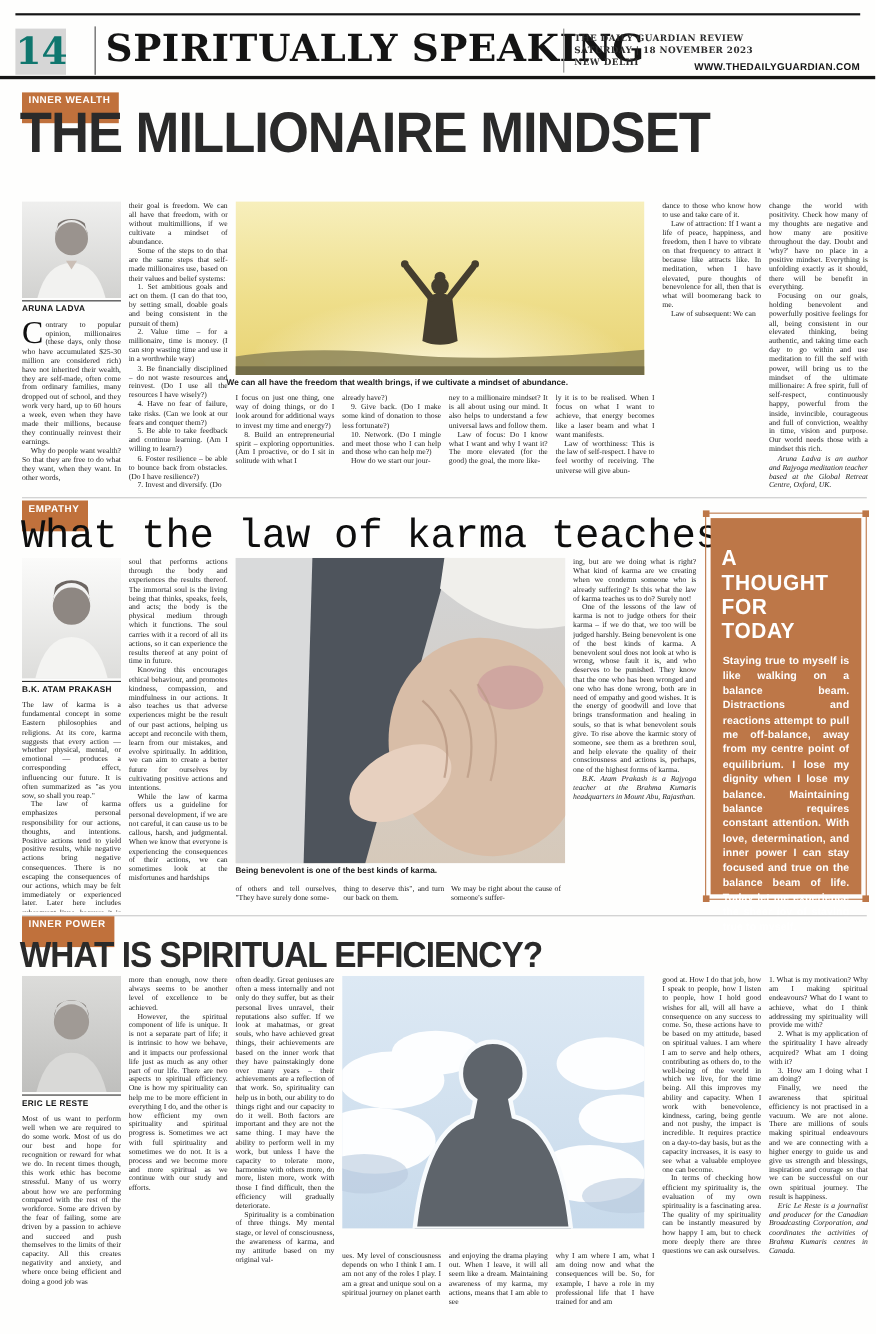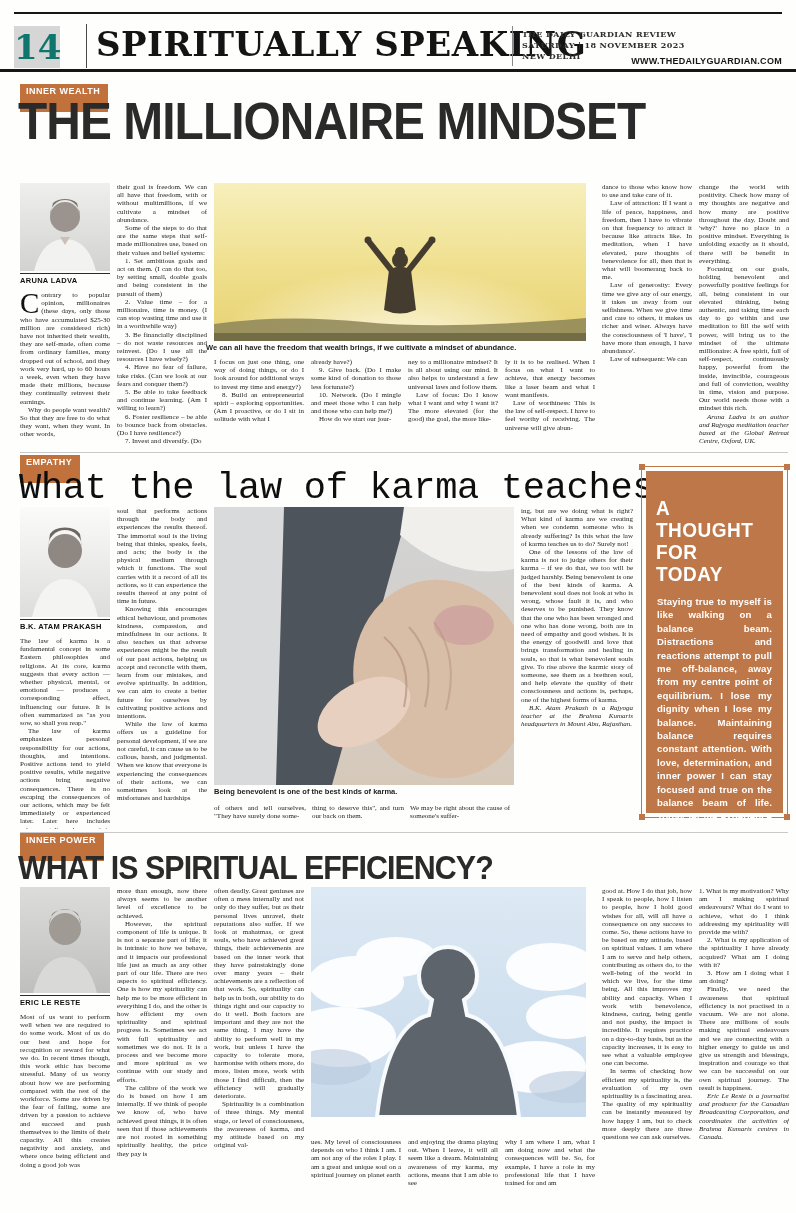--- a/index.html
+++ b/index.html
@@ -204,21 +204,20 @@
       <p>ney to a millionaire mindset? It is all about using our mind. It also helps to understand a few universal laws and follow them.</p>
       <p>Law of focus: Do I know what I want and why I want it? The more elevated (for the good) the goal, the more like-</p>
     </div>
   <div class="col m-c6">
       <p>ly it is to be realised. When I focus on what I want to achieve, that energy becomes like a laser beam and what I want manifests.</p>
       <p>Law of worthiness: This is the law of self-respect. I have to feel worthy of receiving. The universe will give abun-</p>
     </div>
   <div class="col m-c7">
       <p>dance to those who know how to use and take care of it.</p>
       <p>Law of attraction: If I want a life of peace, happiness, and freedom, then I have to vibrate on that frequency to attract it because like attracts like. In meditation, when I have elevated, pure thoughts of benevolence for all, then that is what will boomerang back to me.</p>
-      <p>Law of generosity: Every time we give any of our energy, it takes us away from our selfishness. When we give time and care to others, it makes us richer and wiser. Always have the consciousness of 'I have', 'I have more than enough, I have abundance'.</p>
       <p>Law of subsequent: We can</p>
     </div>
   <div class="col m-c8 bio">
       <p>change the world with positivity. Check how many of my thoughts are negative and how many are positive throughout the day. Doubt and 'why?' have no place in a positive mindset. Everything is unfolding exactly as it should, there will be benefit in everything.</p>
       <p>Focusing on our goals, holding benevolent and powerfully positive feelings for all, being consistent in our elevated thinking, being authentic, and taking time each day to go within and use meditation to fill the self with power, will bring us to the mindset of the ultimate millionaire: A free spirit, full of self-respect, continuously happy, powerful from the inside, invincible, courageous and full of conviction, wealthy in time, vision and purpose. Our world needs those with a mindset this rich.</p>
       <p>Aruna Ladva is an author and Rajyoga meditation teacher based at the Global Retreat Centre, Oxford, UK.</p>
     </div>
 
   <div class="h-div" id="div1"></div>
 
@@ -344,21 +343,20 @@
       <path d="M137 60 a29 29 0 0 1 29 29 a29 29 0 0 1 -13 24 l3 15 q42 10 52 102 l-142 0 q10 -92 52 -102 l3 -15 a29 29 0 0 1 -13 -24 a29 29 0 0 1 29 -29 Z" fill="#5e646b" stroke="#f8fbfd" stroke-width="4"></path>
     </svg>
   </div>
 
   <div class="col e-c1">
       <p>Most of us want to perform well when we are required to do some work. Most of us do our best and hope for recognition or reward for what we do. In recent times though, this work ethic has become stressful. Many of us worry about how we are performing compared with the rest of the workforce. Some are driven by the fear of failing, some are driven by a passion to achieve and succeed and push themselves to the limits of their capacity. All this creates negativity and anxiety, and where once being efficient and doing a good job was</p>
     </div>
   <div class="col e-c2">
       <p>more than enough, now there always seems to be another level of excellence to be achieved.</p>
       <p>However, the spiritual component of life is unique. It is not a separate part of life; it is intrinsic to how we behave, and it impacts our professional life just as much as any other part of our life. There are two aspects to spiritual efficiency. One is how my spirituality can help me to be more efficient in everything I do, and the other is how efficient my own spirituality and spiritual progress is. Sometimes we act with full spirituality and sometimes we do not. It is a process and we become more and more spiritual as we continue with our study and efforts.</p>
-      <p>The calibre of the work we do is based on how I am internally. If we think of people we know of, who have achieved great things, it is often seen that if those achievements are not rooted in something spiritually healthy, the price they pay is</p>
     </div>
   <div class="col e-c3">
       <p>often deadly. Great geniuses are often a mess internally and not only do they suffer, but as their personal lives unravel, their reputations also suffer. If we look at mahatmas, or great souls, who have achieved great things, their achievements are based on the inner work that they have painstakingly done over many years – their achievements are a reflection of that work. So, spirituality can help us in both, our ability to do things right and our capacity to do it well. Both factors are important and they are not the same thing. I may have the ability to perform well in my work, but unless I have the capacity to tolerate more, harmonise with others more, do more, listen more, work with those I find difficult, then the efficiency will gradually deteriorate.</p>
       <p>Spirituality is a combination of three things. My mental stage, or level of consciousness, the awareness of karma, and my attitude based on my original val-</p>
     </div>
   <div class="col e-c4">
       <p>ues. My level of consciousness depends on who I think I am. I am not any of the roles I play. I am a great and unique soul on a spiritual journey on planet earth</p>
     </div>
   <div class="col e-c5">
       <p>and enjoying the drama playing out. When I leave, it will all seem like a dream. Maintaining awareness of my karma, my actions, means that I am able to see</p>

